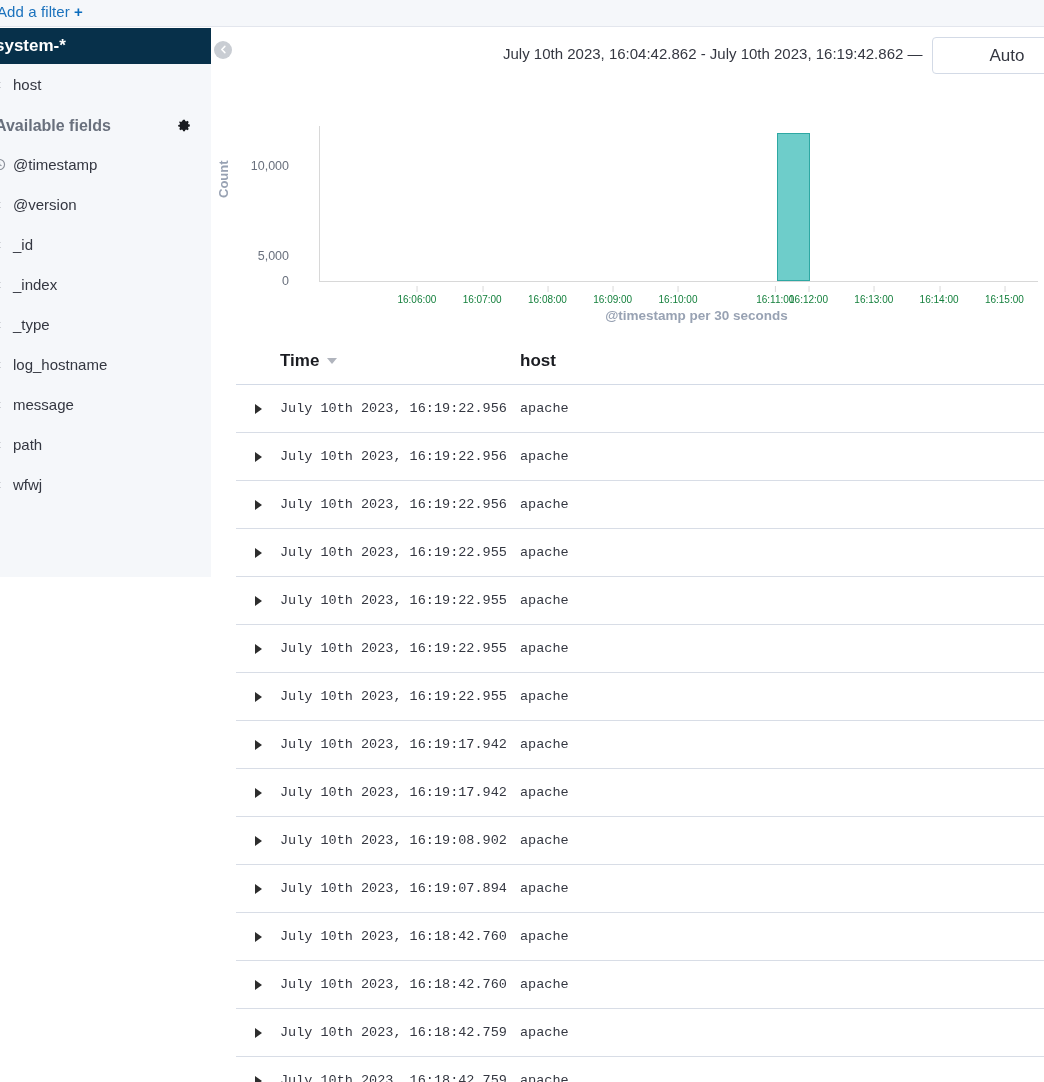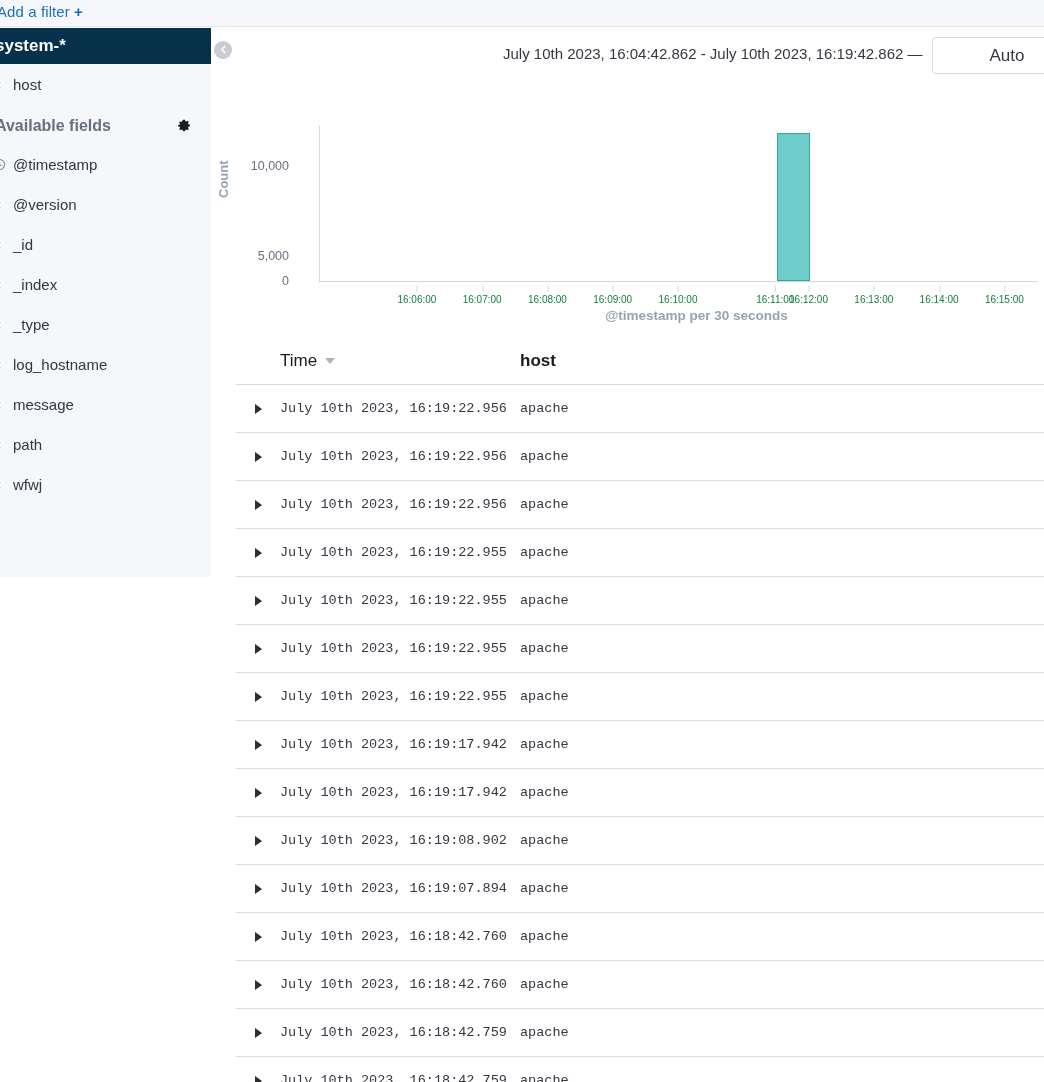--- a/index.html
+++ b/index.html
@@ -254,21 +254,21 @@
   .dt-head {
     display: flex;
     align-items: center;
     height: 46px;
     border-bottom: 1px solid #d3dae6;
   }
   .dt-head .col-toggle { width: 44px; }
   .dt-head .col-time {
     width: 240px;
     font-size: 17px;
-    font-weight: normal;
+    font-weight: bold;
     color: #1a1c21;
     display: flex;
     align-items: center;
     gap: 8px;
     cursor: pointer;
   }
   .dt-head .col-host {
     font-size: 17px;
     font-weight: bold;
     color: #1a1c21;

